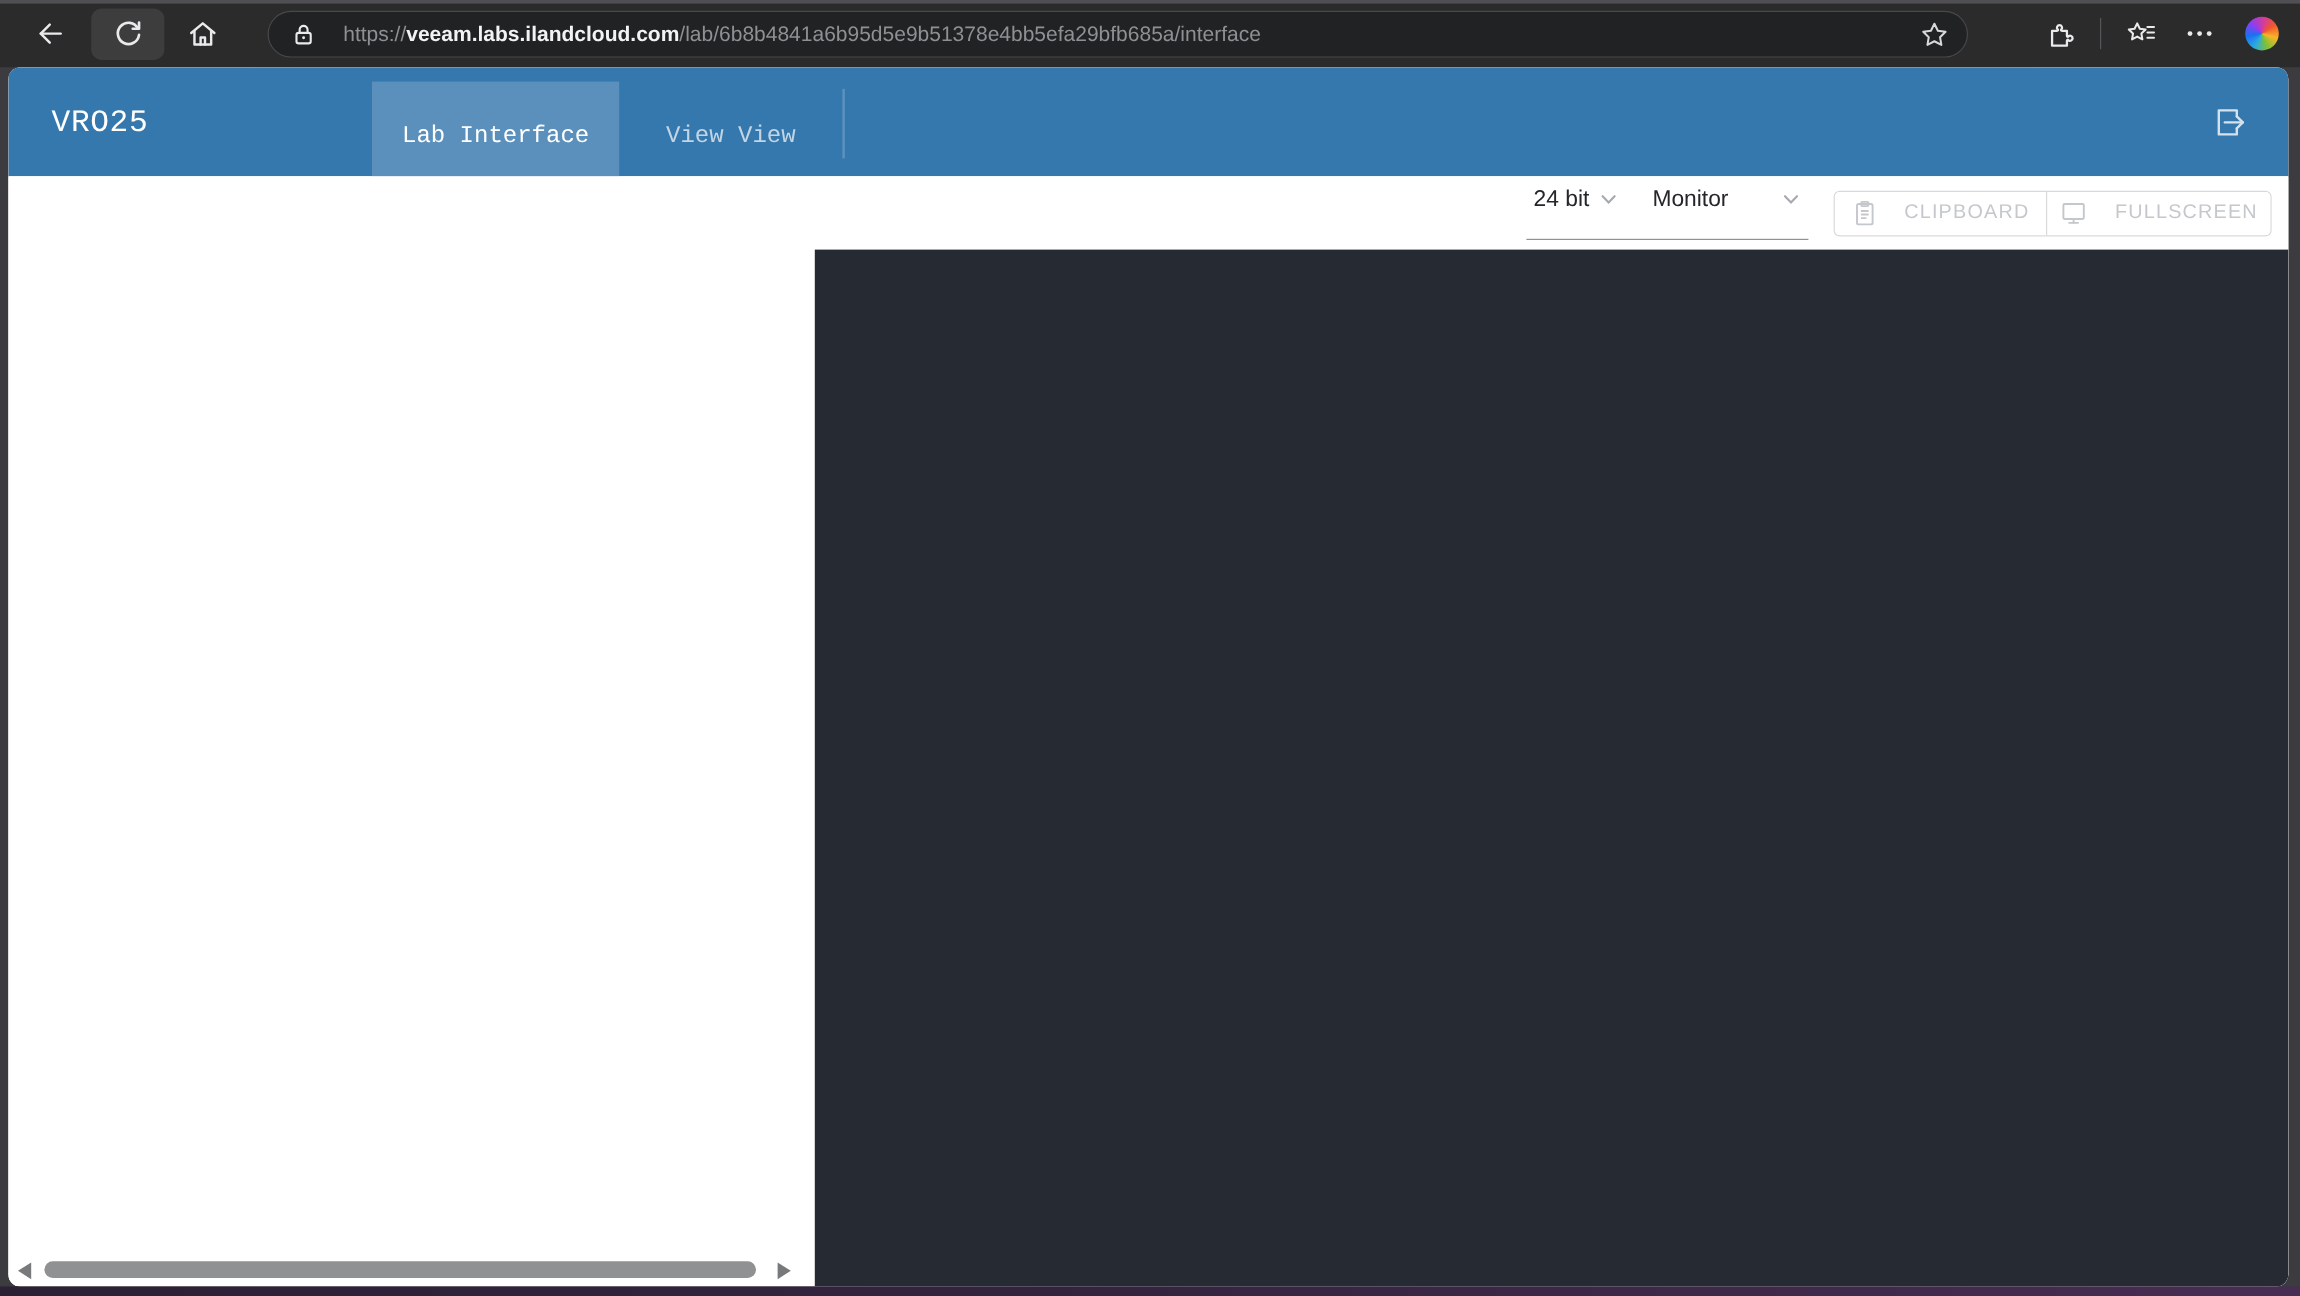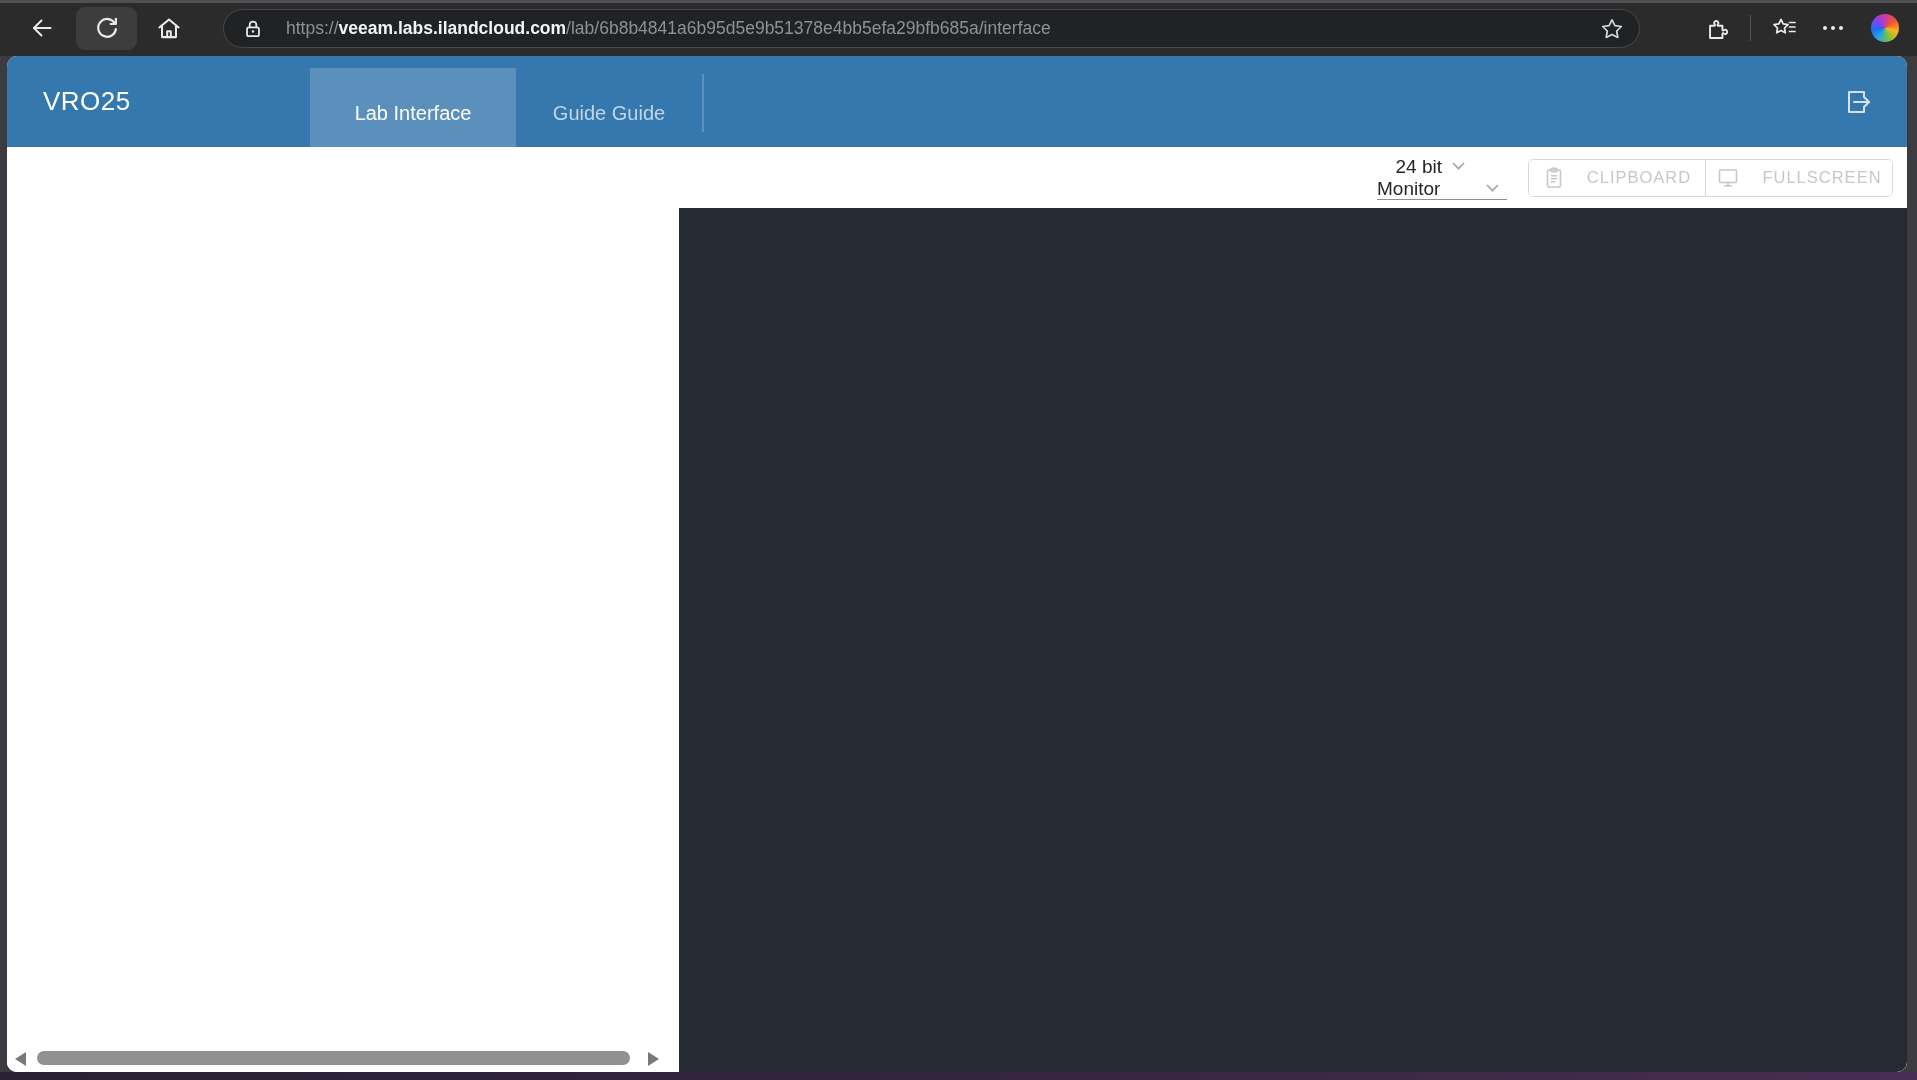--- a/index.html
+++ b/index.html
@@ -29,43 +29,43 @@
   .copilot { width:28px; height:28px; border-radius:50%;
              background:conic-gradient(from 210deg,#2aa9e0,#1b6ff1,#8a3ff2,#d03ba0,#f1572c,#f7b529,#7ec234,#2aa9e0); }
 
   
   .content-frame { position:absolute; left:7px; top:56px; width:1900px; height:1016px;
                    border-radius:10px; overflow:hidden; background:#ffffff; }
   .bottom-band { position:absolute; left:0; bottom:0; width:1917px; height:8px;
                  background:linear-gradient(90deg,#2b2134,#32243d 45%,#472d52); }
 
   
-  .app-header { position:relative; width:100%; height:91px; background:#3478ae; display:flex; align-items:center; }
+  .app-header { position:relative; width:100%; height:91px; background:#3478ae; display:flex; align-items:center;font-family:Liberation Mono, monospace; }
   .app-title { position:absolute; left:36px; top:0; height:91px; display:flex; align-items:center;
                color:#ffffff; font-size:26px; font-weight:400; letter-spacing:.5px; }
   .tabs { position:absolute; left:303px; top:12px; height:91px; display:flex; }
   .tab { height:91px; display:flex; align-items:center; justify-content:center;
          font-size:20px; cursor:pointer; }
   .tab-lab { width:206px; background:#5b90bc; color:#ffffff; }
   .tab-guide { width:186px; color:#c2d5e5; }
   .tabs-divider { position:absolute; left:695px; top:18px; width:2px; height:58px; background:#5d92be; }
   .exit-btn { position:absolute; right:18px; top:0; height:91px; width:62px;
               display:flex; align-items:center; justify-content:center; cursor:pointer; }
 
   
   .app-body { position:relative; display:flex; width:100%; height:925px; background:#ffffff; }
   .left-panel { position:relative; width:672px; height:100%; background:#ffffff; }
   .right-col { position:relative; width:1228px; height:100%; display:flex; flex-direction:column; }
   .toolbar { height:61px; background:#ffffff; display:flex; align-items:center;
              justify-content:flex-end; padding-right:14px; }
   .screen { flex:1; background:#262b33; }
 
   
-  .select-group { display:flex; align-items:center; height:44px; border-bottom:1px solid #8f9195;
-                  margin-right:21px; padding-bottom:9px;flex-direction:column; }
+  .select-group { display:flex; align-items:flex-start; height:44px; border-bottom:1px solid #8f9195;
+                  margin-right:21px; padding-bottom:9px; }
   .select { display:flex; align-items:center; cursor:pointer; }
   .select-depth { width:105px; }
   .select-depth .sel-label { margin-left:6px; }
   .select-monitor { width:130px; justify-content:space-between; }
   .sel-label { font-size:19px; color:#23262a; }
   .sel-chevron { margin-left:10px; margin-right:8px; display:flex; align-items:center; }
   .btn-group { display:flex; height:38px; border:1px solid #d9d9d9; border-radius:5px; overflow:hidden; }
   .gbtn { display:flex; align-items:center; justify-content:center; gap:22px; background:#ffffff;
           color:#c4c8cc; font-size:16.5px; letter-spacing:1px; cursor:pointer; border:none; }
   .gbtn-clipboard { width:176px; }
@@ -167,21 +167,21 @@
 
   <div class="content-frame">
 
     <div class="app-header">
       <div class="app-title">VRO25</div>
       <div class="tabs">
         <div class="tab tab-lab">
           <span>Lab Interface</span>
         </div>
         <div class="tab tab-guide">
-          <span>Guide Guide</span>
+          <span>View View</span>
         </div>
       </div>
       <div class="tabs-divider"></div>
       <div class="exit-btn">
         <span>
           <svg width="34" height="34" viewBox="0 0 34 34" fill="none" stroke="#d7e1e9" stroke-width="2" stroke-linecap="round" stroke-linejoin="round">
             <path d="M23 12V7H8v20h15v-5"></path>
             <path d="M13 17h15"></path>
               <path d="M23 12l5 5-5 5"></path>
           </svg>

